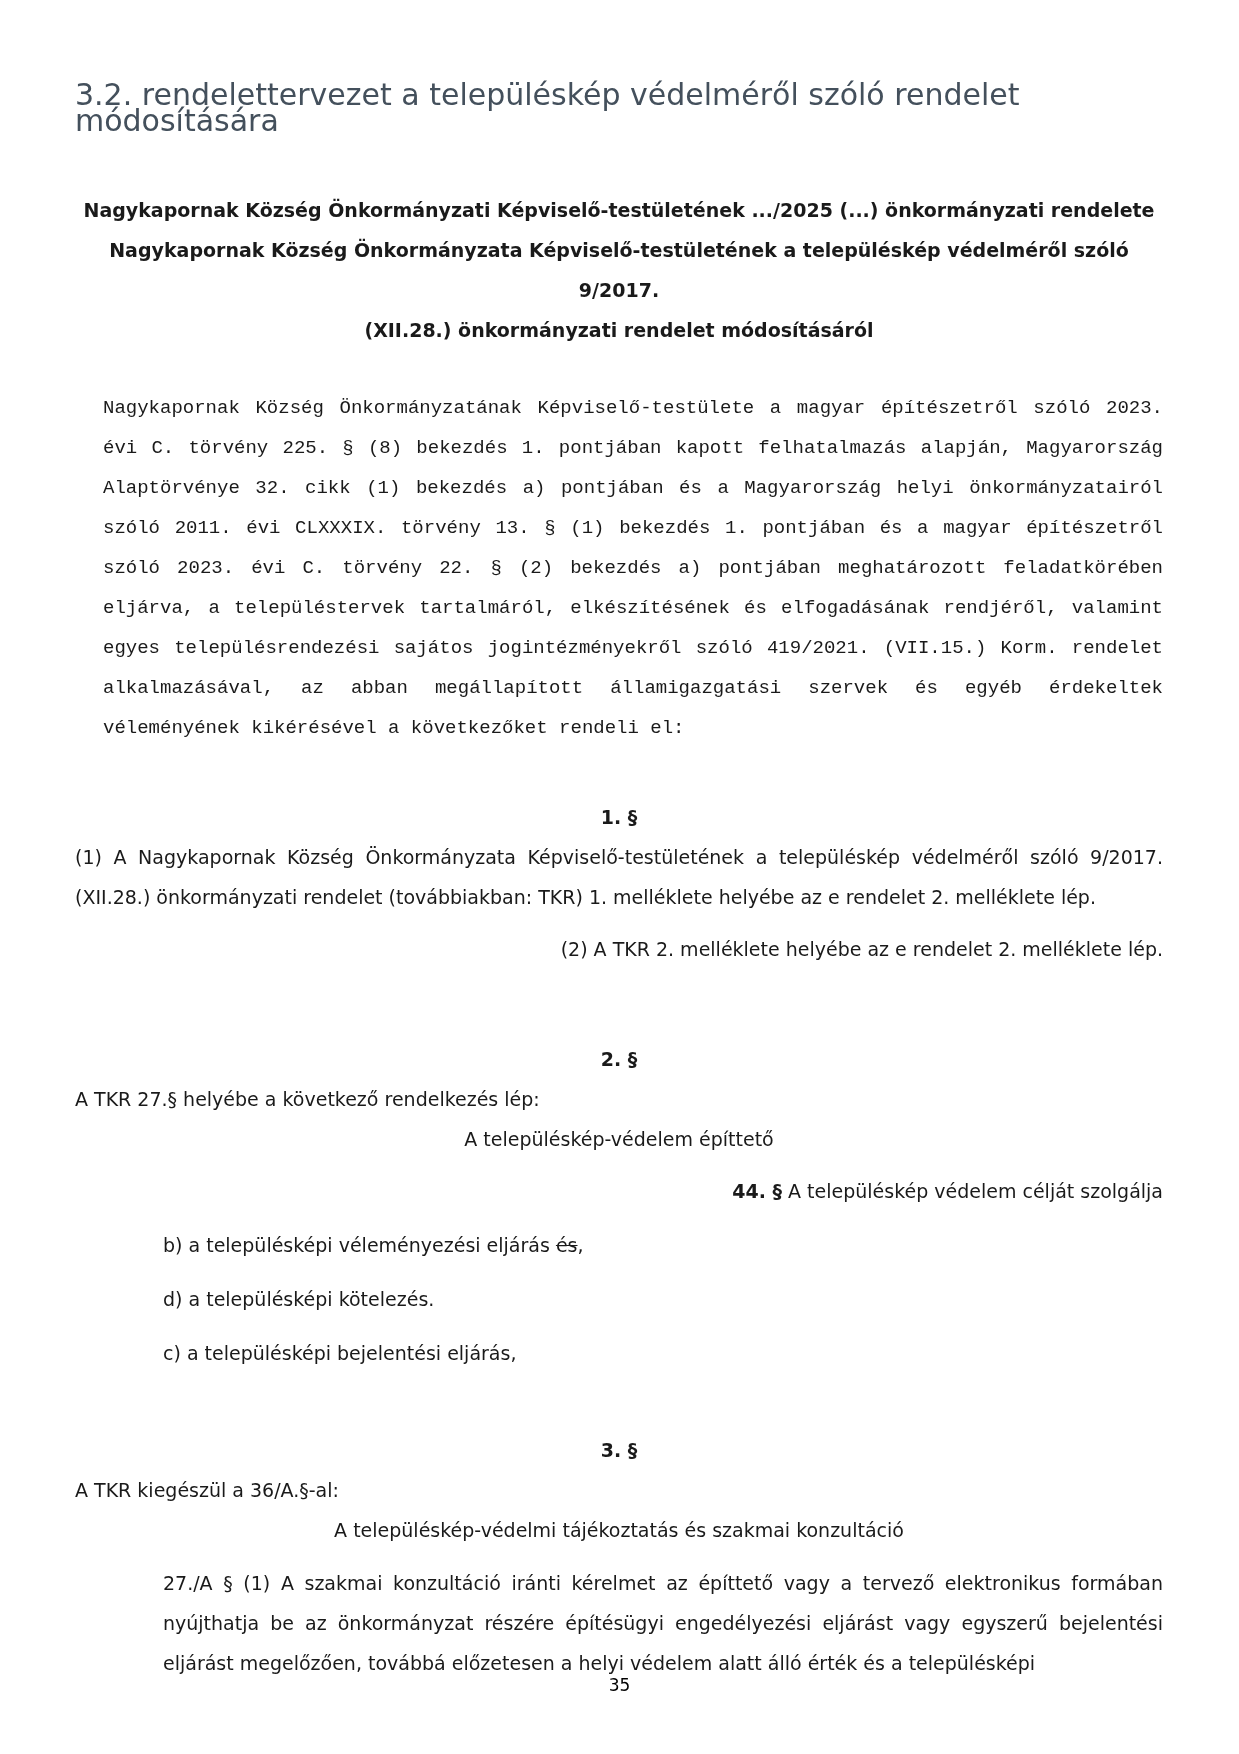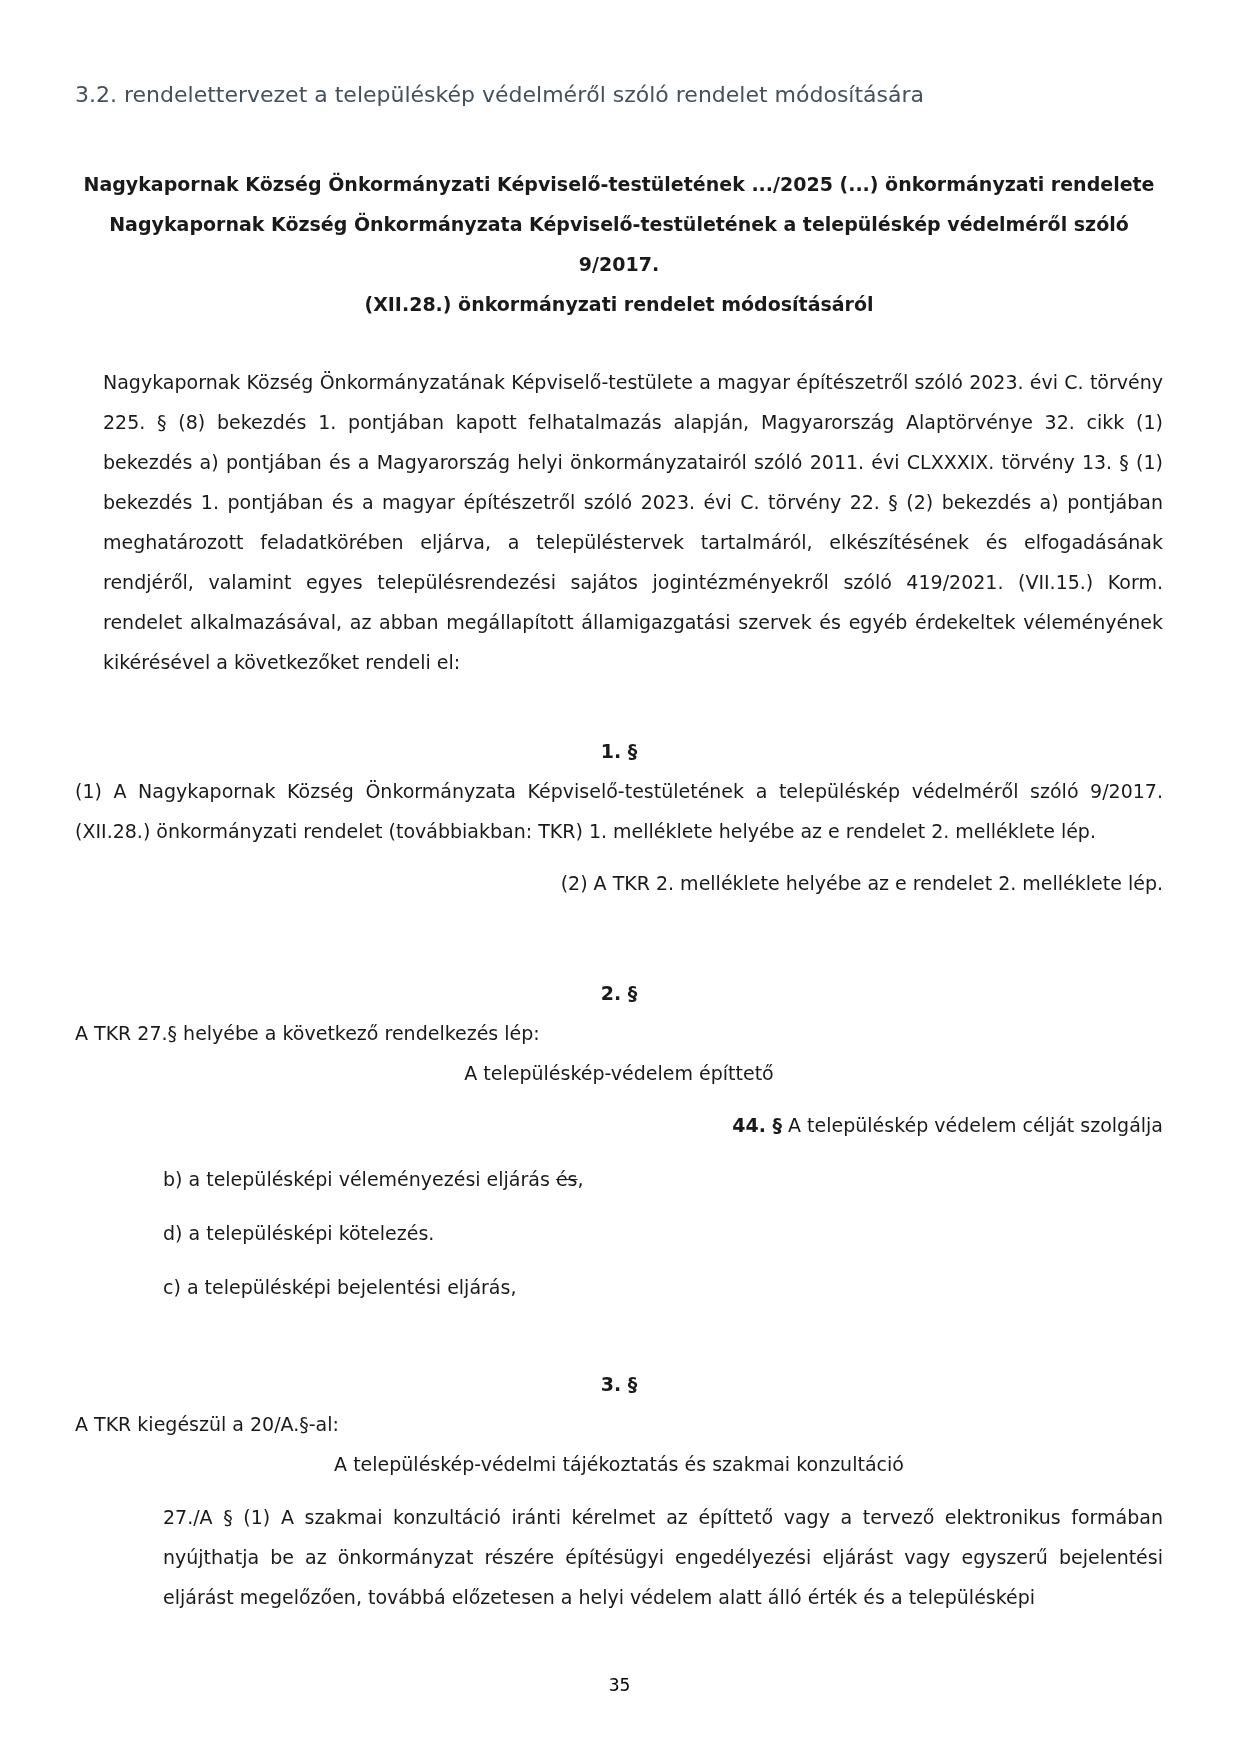--- a/index.html
+++ b/index.html
@@ -15,34 +15,35 @@
     overflow: hidden;
   }
   .content {
     position: absolute;
     left: 75px;
     right: 76px;
     top: 0;
   }
   .doc-heading {
     margin-top: 82px;
-    font-size: 22px;
+    font-size: 30px;
     line-height: 26px;
     font-weight: 400;
     color: #44505c;
   }
   .title-block {
     margin-top: 56px;
     text-align: center;
     font-weight: 700;
   }
   .preamble {
     margin-top: 38px;
     padding-left: 28px;
     text-align: justify;
+    font-family: Liberation Mono, monospace;
   }
   .sec-heading {
     text-align: center;
     font-weight: 700;
   }
   .mt-49 { margin-top: 49px; }
   .mt-70 { margin-top: 70px; }
   .mt-57 { margin-top: 57px; }
   .mt-14 { margin-top: 14px; }
   .mt-13 { margin-top: 13px; }
@@ -99,21 +100,21 @@
     <div class="indent-88 mt-14">
       <span>b) a településképi véleményezési eljárás </span><span class="struck">és</span><span>,</span>
     </div>
 
     <div class="indent-88 mt-14">d) a településképi kötelezés.</div>
 
     <div class="indent-88 mt-14">c) a településképi bejelentési eljárás,</div>
 
     <div class="sec-heading mt-57">3. §</div>
 
-    <div>A TKR kiegészül a 20/A.§-al:</div>
+    <div>A TKR kiegészül a 36/A.§-al:</div>
 
     <div class="subtitle-center">A településkép-védelmi tájékoztatás és szakmai konzultáció</div>
 
     <div class="indent-88 mt-13 para-justify">27./A § (1) A szakmai konzultáció iránti kérelmet az építtető vagy a tervező elektronikus formában nyújthatja be az önkormányzat részére építésügyi engedélyezési eljárást vagy egyszerű bejelentési eljárást megelőzően, továbbá előzetesen a helyi védelem alatt álló érték és a településképi</div>
 
   </div>
 
   <div class="page-footer">35</div>
 </div>
 

